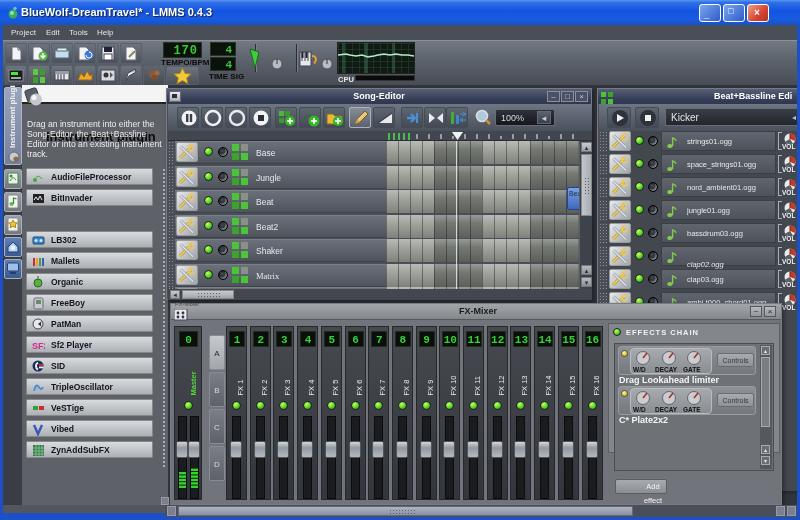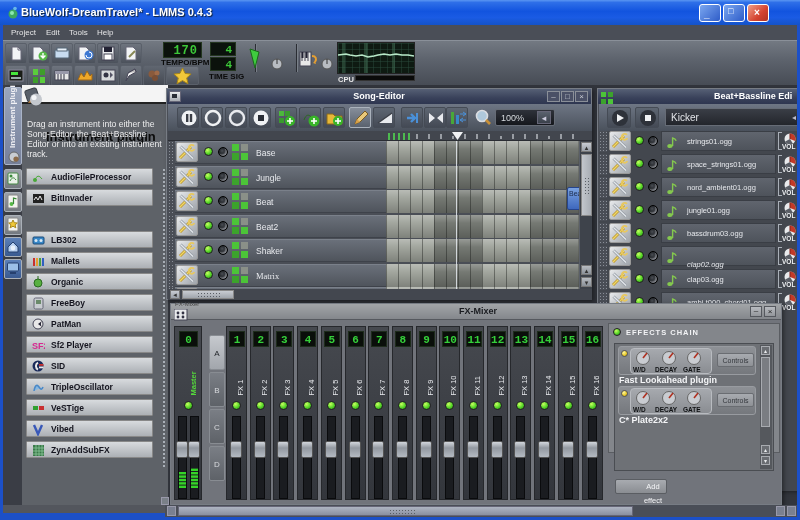--- a/index.html
+++ b/index.html
@@ -1003,21 +1003,21 @@
                     <circle cx="60" cy="8" r="6.5" fill="#C9CCD1" stroke="#666"></circle>
                     <path d="M60 8L64 3" stroke="#B03020" stroke-width="1.6"></path>
                   </g>
   </svg>
   <span style="position:absolute;left:2px;top:17px;font-size:6.5px;font-weight:bold;color:#0E1012;">W/D</span>
   <span style="position:absolute;left:24px;top:17px;font-size:6.5px;font-weight:bold;color:#0E1012;">DECAY</span>
   <span style="position:absolute;left:52px;top:17px;font-size:6.5px;font-weight:bold;color:#0E1012;">GATE</span>
 </div>
 <div class="abs" style="left:98px;top:6px;width:37px;height:14px;background:linear-gradient(180deg,#A8ABB0,#8E9196);border:1px solid #6A6D72;border-radius:2px;color:#33363B;font-size:7px;text-align:center;line-height:13px;">Controls</div>
             </div>
-          <div class="abs fxname" style="top:31px;">Fast Lookahead plugin</div>
+          <div class="abs fxname" style="top:31px;">Drag Lookahead limiter</div>
           <div class="fxslot abs" style="top:42px;">
               <div class="abs" style="left:2px;top:3px;width:7px;height:7px;border-radius:50%;background:radial-gradient(circle at 35% 30%,#FFF8A0,#E8C828 60%,#A88A10);border:1px solid #555;"></div>
 <div class="abs" style="left:11px;top:1px;width:82px;height:26px;background:linear-gradient(180deg,#A6A9AE,#8A8D92);border:1px solid #B8BBC0;border-radius:4px;">
   <svg class="abs" style="left:3px;top:1px;" width="76" height="16">
     <g>
                     <circle cx="9" cy="8" r="6.5" fill="#C9CCD1" stroke="#666"></circle>
                     <path d="M9 8L13 3" stroke="#B03020" stroke-width="1.6"></path>
                     <circle cx="35" cy="8" r="6.5" fill="#C9CCD1" stroke="#666"></circle>
                     <path d="M35 8L39 3" stroke="#B03020" stroke-width="1.6"></path>
                     <circle cx="60" cy="8" r="6.5" fill="#C9CCD1" stroke="#666"></circle>

